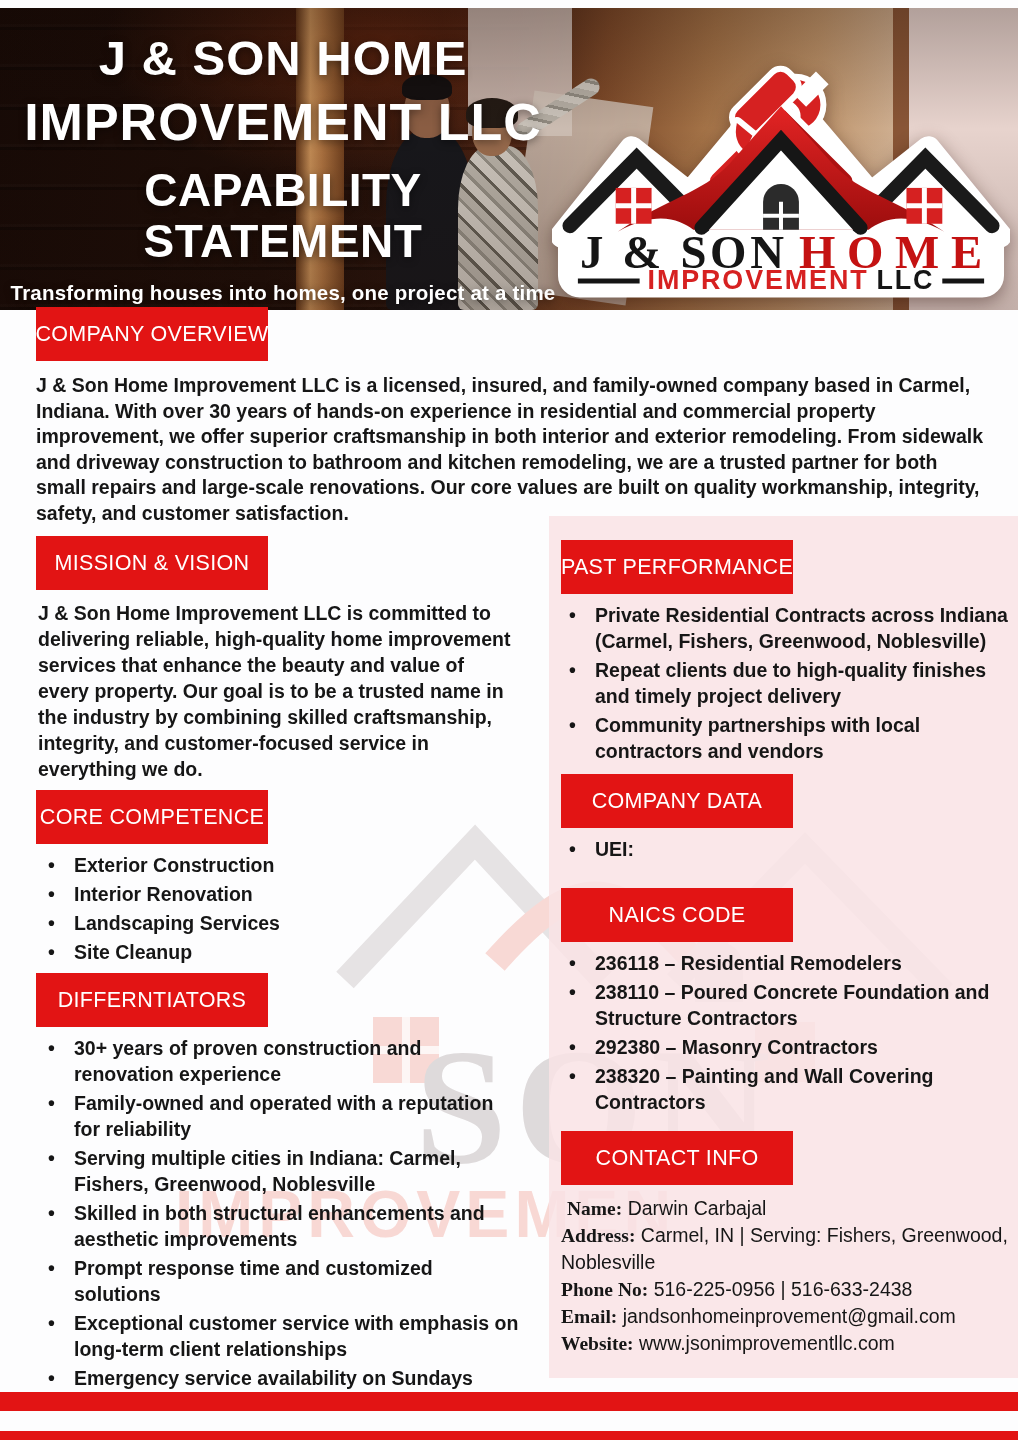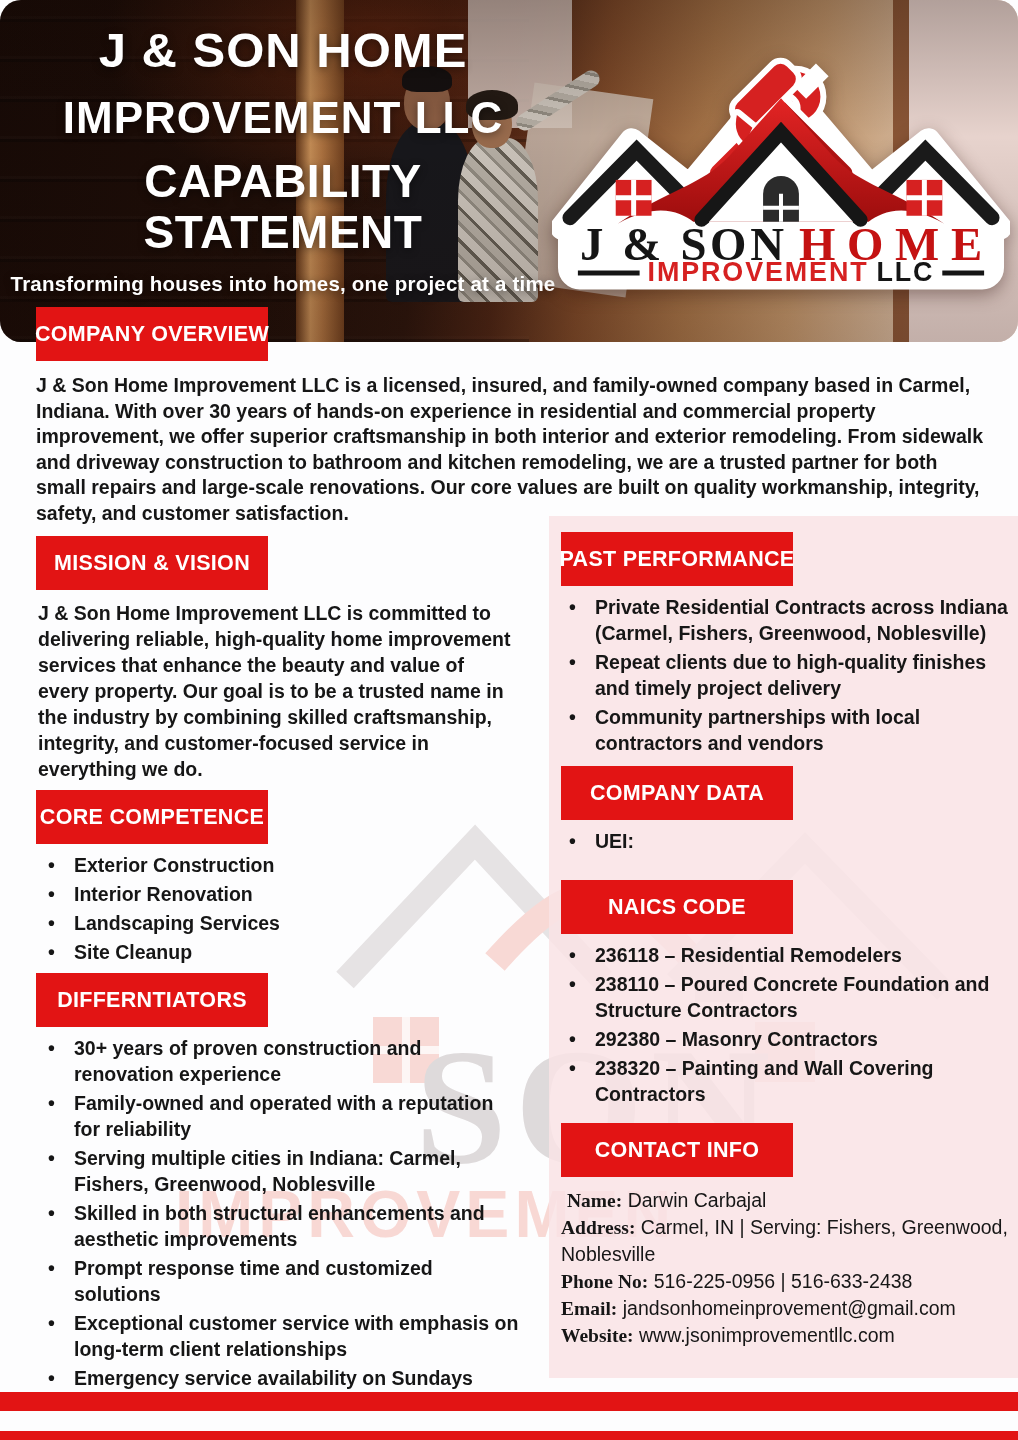--- a/index.html
+++ b/index.html
@@ -3,22 +3,22 @@
 <meta charset="utf-8">
 <style>
   html,body{margin:0;padding:0;background:#e9e9e9;}
   *{box-sizing:border-box;}
   .page{
     position:relative;width:1018px;height:1440px;margin:0 auto;
     background:#fdfdfe;overflow:hidden;
     font-family:"Liberation Sans",sans-serif;color:#161616;
   }
   
-  .hero{position:absolute;left:0;top:0;width:1018px;height:342px;overflow:hidden;
-    background:linear-gradient(97deg,#170a06 0%,#1e0e08 28%,#2a140c 42%,#4a2414 50%,#7b4828 58%,#a27146 68%,#bd9268 78%,#d6bba2 90%,#e4d2c6 100%);border-radius:21px;}
+  .hero{position:absolute;left:0;top:8px;width:1018px;height:302px;overflow:hidden;
+    background:linear-gradient(97deg,#170a06 0%,#1e0e08 28%,#2a140c 42%,#4a2414 50%,#7b4828 58%,#a27146 68%,#bd9268 78%,#d6bba2 90%,#e4d2c6 100%);}
   .planks{position:absolute;left:0;top:0;width:52%;height:100%;
     background:repeating-linear-gradient(0deg,rgba(0,0,0,.30) 0 3px,rgba(255,255,255,.02) 3px 6px,transparent 6px 40px);
     opacity:.8;}
   .warm-tint{position:absolute;left:10%;top:0;width:45%;height:60%;
     background:radial-gradient(ellipse at 60% 20%,rgba(150,55,20,.45),transparent 70%);}
   .beam{position:absolute;left:296px;top:0;width:48px;height:100%;
     background:linear-gradient(90deg,#5e3418,#c08a54 30%,#a86f3e 55%,#6e3f1e);}
   .beam2{position:absolute;left:893px;top:0;width:16px;height:100%;background:#7c4526;opacity:.85;}
   .window-a{position:absolute;left:468px;top:0;width:104px;height:128px;background:#d3c4bd;opacity:.85;}
   .window-b{position:absolute;left:909px;top:0;width:109px;height:100%;background:#e7d3cd;}
@@ -30,43 +30,43 @@
     background:repeating-linear-gradient(45deg,#c9c2b9 0 9px,#8f897f 9px 12px,#b3aca2 12px 20px,#625c52 20px 23px);}
   .woman-head{position:absolute;left:472px;top:98px;width:40px;height:50px;background:#976a4c;border-radius:50% 50% 45% 45%;}
   .woman-hair{position:absolute;left:466px;top:90px;width:52px;height:30px;background:#231a14;border-radius:50% 50% 35% 35%;}
   .woman-arm{position:absolute;left:510px;top:92px;width:96px;height:17px;border-radius:9px;
     background:repeating-linear-gradient(45deg,#c9c2b9 0 7px,#8f897f 7px 10px,#b3aca2 10px 16px);transform:rotate(-33deg);}
   .hero-shade{position:absolute;left:0;top:0;width:100%;height:100%;
     background:linear-gradient(180deg,rgba(20,8,4,.25),rgba(20,8,4,0) 40%,rgba(30,12,6,.18));}
   .hero-titles{position:absolute;left:0;top:24px;width:566px;text-align:center;color:#fff;
     text-shadow:0 2px 8px rgba(0,0,0,.45);font-weight:bold;line-height:1.1;}
   .t1{font-size:49px;letter-spacing:1px;}
-  .t2{font-size:44px;letter-spacing:1px;margin-top:16px;}
+  .t2{font-size:52px;letter-spacing:1px;margin-top:8px;}
   .t3{font-size:46px;letter-spacing:.5px;margin-top:14px;}
   .t4{font-size:20.5px;margin-top:16px;letter-spacing:.2px;}
   .logo-svg{position:absolute;left:552px;top:28px;filter:drop-shadow(0 5px 9px rgba(40,10,5,.4));}
   
   .badge{display:flex;align-items:center;justify-content:center;
     width:232px;height:54px;background:#e21414;color:#fff;
-    font-size:21.5px;font-weight:bold;letter-spacing:.3px;white-space:nowrap;}
+    font-size:21.5px;font-weight:normal;letter-spacing:.3px;white-space:nowrap;}
   
   .overview{position:absolute;left:36px;top:307px;width:950px;z-index:2;}
   .overview p{margin:12px 0 0 0;font-size:19.5px;line-height:25.5px;font-weight:bold;}
   .left-col{position:absolute;left:36px;top:528px;width:486px;z-index:2;}
   .left-col p{margin:10px 2px 0 2px;font-size:19.5px;line-height:26px;font-weight:bold;width:478px;}
   .left-col .badge{margin-top:8px;}
   .left-col .badge + ul{margin-top:8px;}
   .mt6{margin-top:6px;} .mt4{margin-top:4px;}
   ul.blist{list-style:none;margin:8px 0 0 0;padding:0;font-size:19.5px;line-height:26px;font-weight:bold;}
   ul.blist li{position:relative;padding-left:38px;margin-bottom:3px;}
   ul.blist li::before{content:"•";position:absolute;left:12px;top:0;}
   
   .pink-panel{position:absolute;left:549px;top:516px;width:469px;height:862px;
     background:rgba(249,227,229,.85);z-index:1;}
-  .right-col{position:absolute;left:549px;top:516px;width:469px;z-index:2;padding:16px 0 0 12px;}
+  .right-col{position:absolute;left:549px;top:516px;width:469px;z-index:2;padding:24px 0 0 12px;}
   .right-col ul.blist{width:450px;}
   .right-col ul.blist li{padding-left:34px;}
   .right-col ul.blist li::before{left:8px;}
   .contact{margin-top:10px;font-size:19.5px;line-height:27px;width:452px;}
   .c-line{font-weight:normal;}
   .c-line:first-child{padding-left:6px;}
   .c-label{font-weight:bold;font-family:Liberation Serif, serif;}
   
   .watermark{position:absolute;left:55px;top:812px;z-index:0;pointer-events:none;}
   

